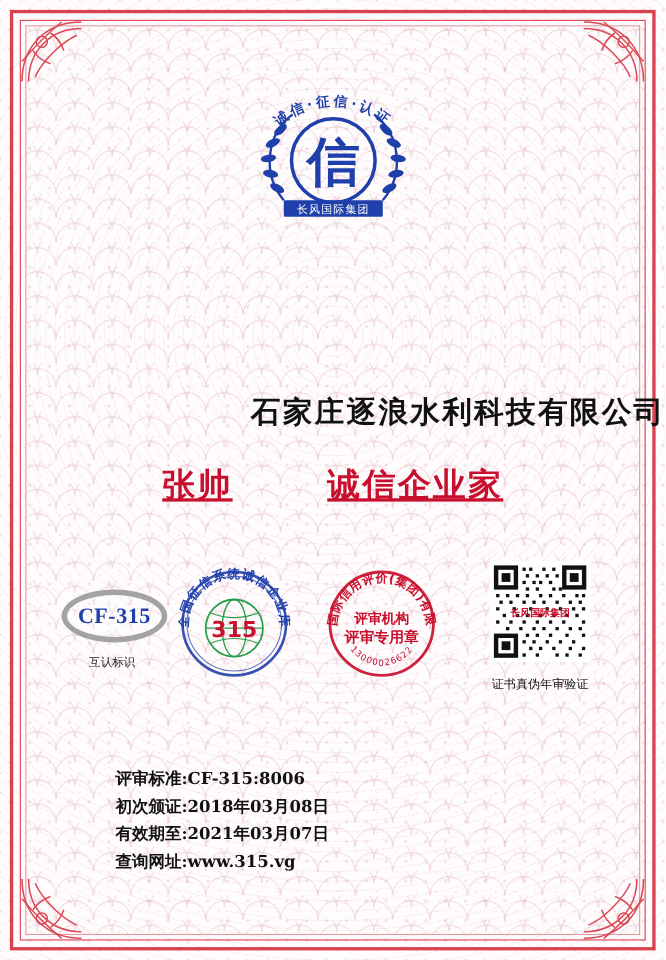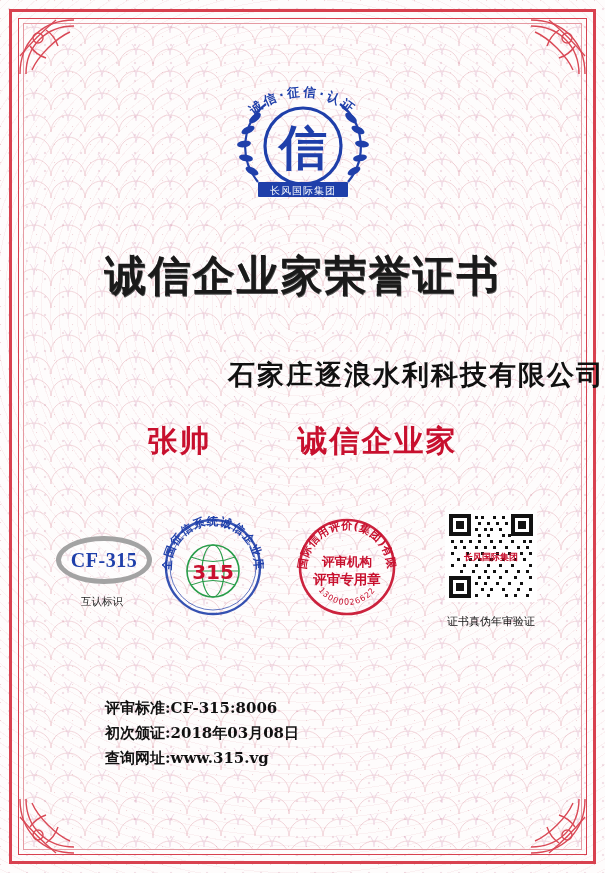--- a/index.html
+++ b/index.html
@@ -124,20 +124,21 @@
     left: 0; right: 0;
     top: 421px;
     display: flex;
     justify-content: center;
     gap: 86px;
     font-family: "DejaVu Sans", sans-serif;
     font-size: 30px;
     font-weight: bold;
     color: #c8102e;
     letter-spacing: 2px;
+    text-decoration: underline;
   }
 
   
   .seals {
     position: absolute;
     left: 0; right: 0;
     top: 510px;
     height: 120px;
   }
   .seal-cf {
@@ -351,21 +352,20 @@
 
       <text font-family="DejaVu Sans, sans-serif" font-size="12.5" font-weight="bold" fill="#1f3faa" letter-spacing="3">
         <textPath href="#arcTop" startOffset="50%" text-anchor="middle">诚信·征信·认证</textPath>
       </text>
 
       <rect x="50" y="110" width="90" height="15" fill="#1f3faa" rx="1"></rect>
       <text x="95" y="121.5" text-anchor="middle" font-family="DejaVu Sans, sans-serif" font-size="10" fill="#ffffff" letter-spacing="1">长风国际集团</text>
     </svg>
   </div>
 
-  <div class="main-title">诚信企业家荣誉证书</div>
   <div class="company-name">石家庄逐浪水利科技有限公司</div>
   <div class="person-row">
     <span>张帅</span>
     <span>诚信企业家</span>
   </div>
 
   <div class="seals">
 
     <div class="seal-cf">
       <div class="cf-ellipse">CF-315</div>
@@ -507,17 +507,18 @@
           <text x="46" y="50" text-anchor="middle" font-family="DejaVu Sans, sans-serif" font-size="9" font-weight="bold" fill="#c8102e">长风国际集团</text>
         </svg>
       </div>
       <div class="qr-caption">证书真伪年审验证</div>
     </div>
   </div>
 
   <div class="info-list">
     <div>评审标准:CF-315:8006</div>
     <div>初次颁证:2018年03月08日</div>
+    <div>有效期至:2021年03月07日</div>
     <div>查询网址:www.315.vg</div>
   </div>
 
 
 </div>
 
 </body></html>

